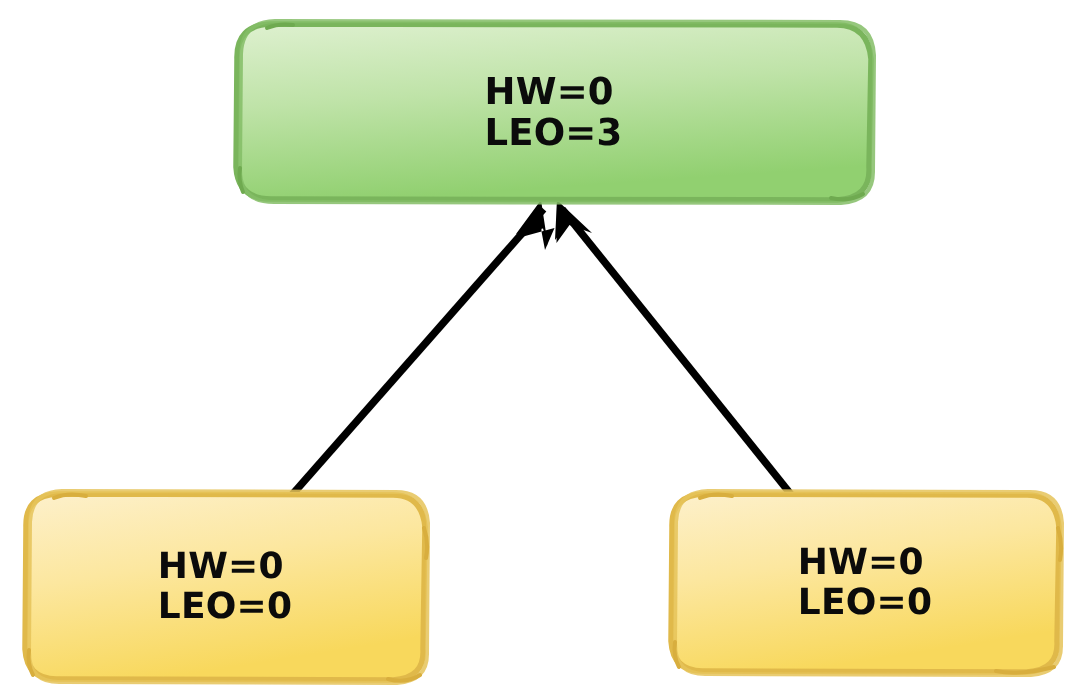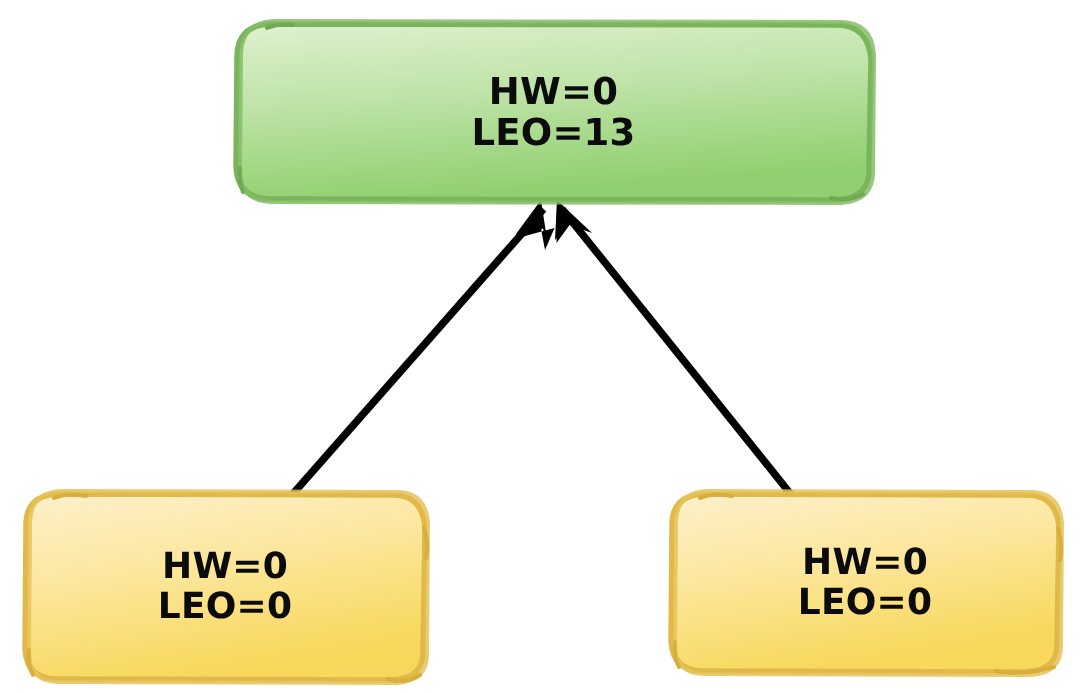--- a/index.html
+++ b/index.html
@@ -37,21 +37,21 @@
   .node-shape {
     position: absolute;
     left: 0;
     top: 0;
     width: 100%;
     height: 100%;
   }
   .node-label {
     position: relative;
     z-index: 3;
-    text-align: center;
+    text-align: left;
     color: #0b0b0b;
     font-family: "DejaVu Sans", sans-serif;
     font-weight: 600;
     letter-spacing: 0.2px;
     line-height: 1.12;
     text-rendering: geometricPrecision;
   }
   .node-label .line {
     display: block;
     white-space: pre;
@@ -131,21 +131,21 @@
       <path d="M 44 3 Q 11 4 10 36 L 9 152 Q 9 184 43 184
                L 610 185 Q 643 183 642 152 L 643 37
                Q 641 4 609 4 Z" fill="none" stroke="#84bd66" stroke-width="4" stroke-linecap="round" stroke-linejoin="round" opacity="0.85"></path>
 
       <path d="M 36 10 Q 48 5 62 7" fill="none" stroke="#6faa50" stroke-width="4" stroke-linecap="round"></path>
       <path d="M 9 150 Q 7 163 12 174" fill="none" stroke="#6faa50" stroke-width="4" stroke-linecap="round"></path>
       <path d="M 600 180 Q 618 184 632 176" fill="none" stroke="#6faa50" stroke-width="4" stroke-linecap="round"></path>
     </svg>
     <div class="node-label">
       <span class="line">HW=0</span>
-      <span class="line">LEO=13</span>
+      <span class="line">LEO=3</span>
     </div>
   </div>
 
   <div class="node" id="node-child-left">
     <svg class="node-shape" viewBox="0 0 410 198" preserveAspectRatio="none" xmlns="http://www.w3.org/2000/svg">
       <path d="M 36 8 Q 6 8 6 38 L 6 160 Q 6 190 36 190
                L 374 190 Q 404 190 404 160 L 404 38
                Q 404 8 374 8 Z" fill="url(#grad-amber)"></path>
       <path d="M 38 6 Q 5 7 6 39 L 5 161 Q 7 192 38 191
                L 373 192 Q 405 190 403 161 L 405 39

